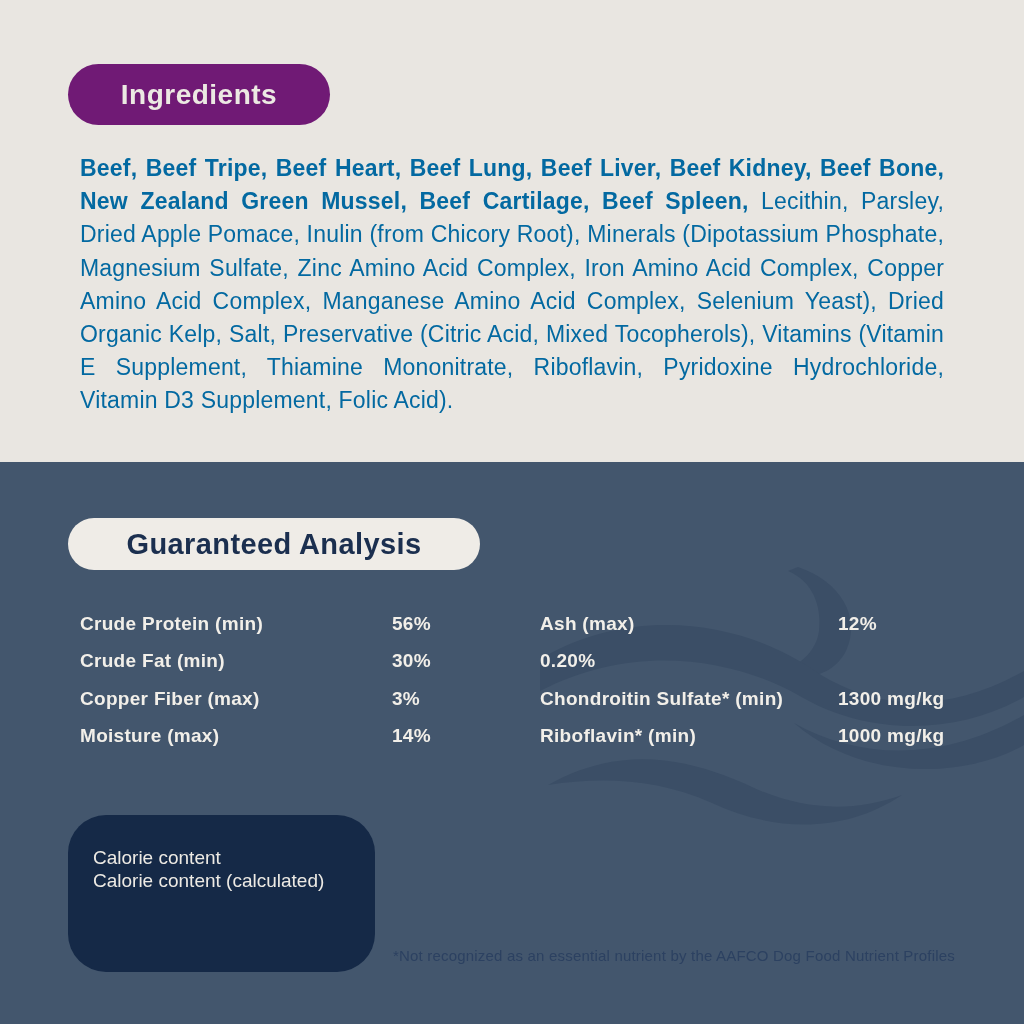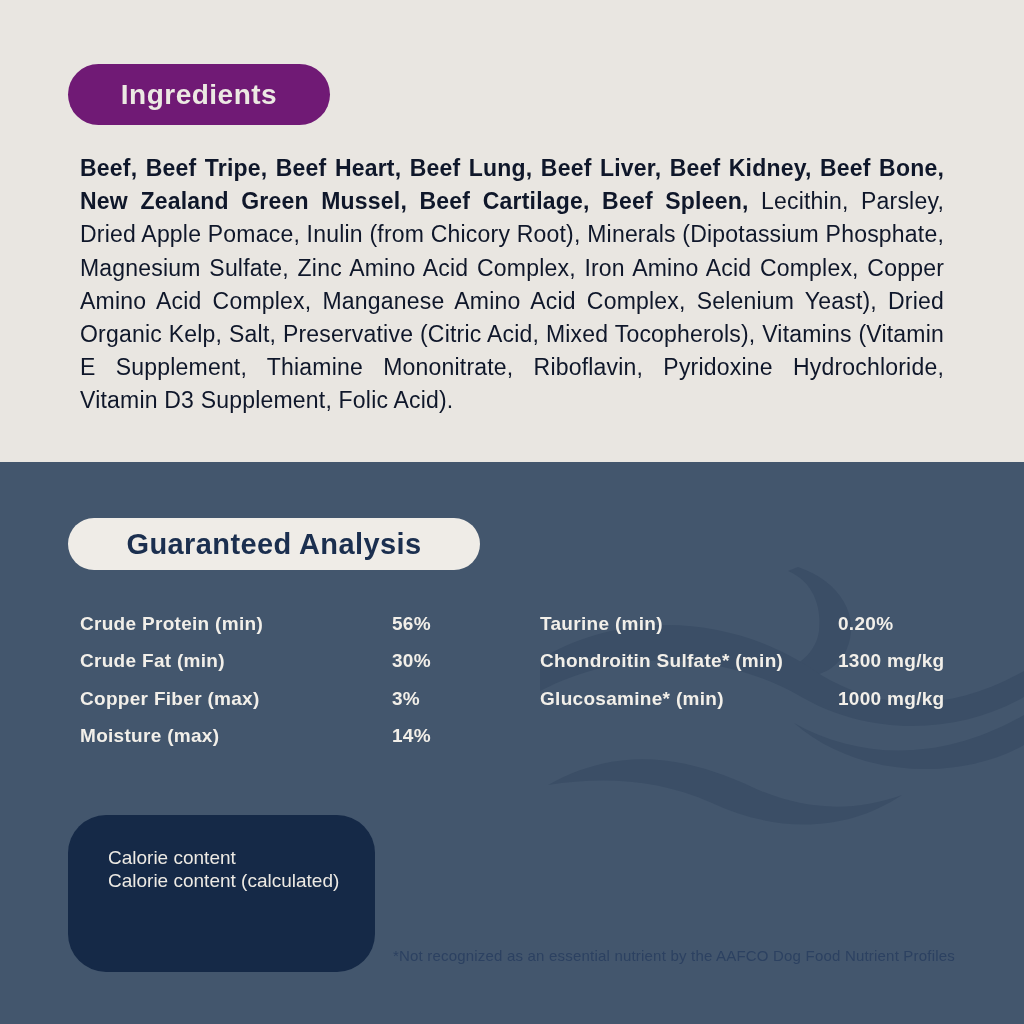--- a/index.html
+++ b/index.html
@@ -34,21 +34,21 @@
     background: #701a75;
     color: #ECE9E3;
     font-size: 28px;
     font-weight: bold;
     letter-spacing: 0.5px;
   }
   .ingredients-text {
     position: absolute;
     left: 80px; top: 152px;
     width: 864px;
-    color: #0f172a;
+    color: #0369a1;
     font-size: 23px;
     line-height: 33.2px;
     text-align: justify;
     letter-spacing: 0.2px;
   }
   .ingredients-text strong { font-weight: bold; }
 
   
   .bottom-section {
     position: absolute;
@@ -94,21 +94,21 @@
   .ga-col-right .ga-label { width: 298px; flex: none; }
   .ga-value { flex: none; }
 
   .calorie-box {
     position: absolute;
     left: 68px; top: 353px;
     width: 307px; height: 157px;
     border-radius: 38px;
     background: #152947;
     color: #EDEAE4;
-    padding: 31px 24px 0 40px;
+    padding: 31px 24px 0 25px;
     font-size: 19px;
   }
   .calorie-heading div { line-height: 23px; }
   .calorie-values { margin-top: 9px; font-size: 20px; }
   .calorie-values div { line-height: 24.5px; }
 
   .footnote {
     position: absolute;
     right: 69px; top: 485px;
     color: #2C4161;
@@ -162,29 +162,32 @@
           <span class="ga-label">Copper Fiber (max)</span>
           <span class="ga-value">3%</span>
         </div>
         <div class="ga-row">
           <span class="ga-label">Moisture (max)</span>
           <span class="ga-value">14%</span>
         </div>
       </div>
       <div class="ga-col ga-col-right">
         <div class="ga-row">
-          <span class="ga-label">Taurine (min)</span>
+          <span class="ga-label">Ash (max)</span>
+          <span class="ga-value">12%</span>
+        </div>
+        <div class="ga-row">
           <span class="ga-value">0.20%</span>
         </div>
         <div class="ga-row">
           <span class="ga-label">Chondroitin Sulfate* (min)</span>
           <span class="ga-value">1300 mg/kg</span>
         </div>
         <div class="ga-row">
-          <span class="ga-label">Glucosamine* (min)</span>
+          <span class="ga-label">Riboflavin* (min)</span>
           <span class="ga-value">1000 mg/kg</span>
         </div>
       </div>
     </div>
 
     <div class="calorie-box">
       <div class="calorie-heading">
         <div>Calorie content</div>
         <div>Calorie content (calculated)</div>
       </div>

